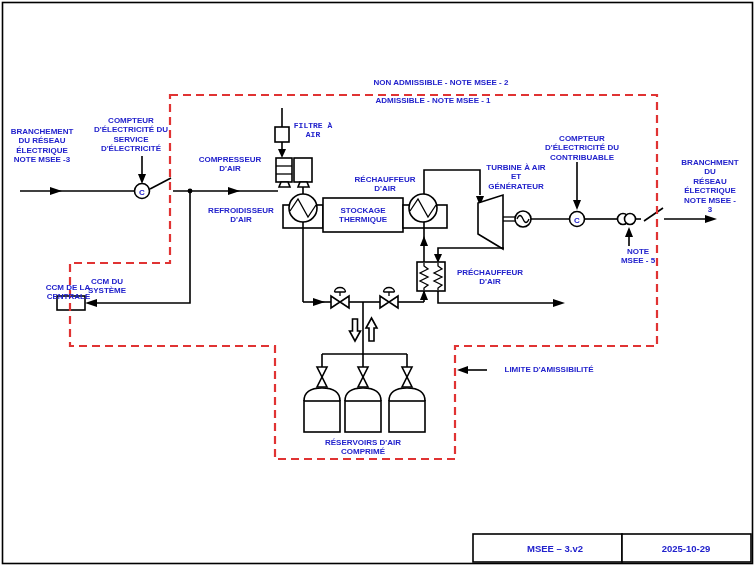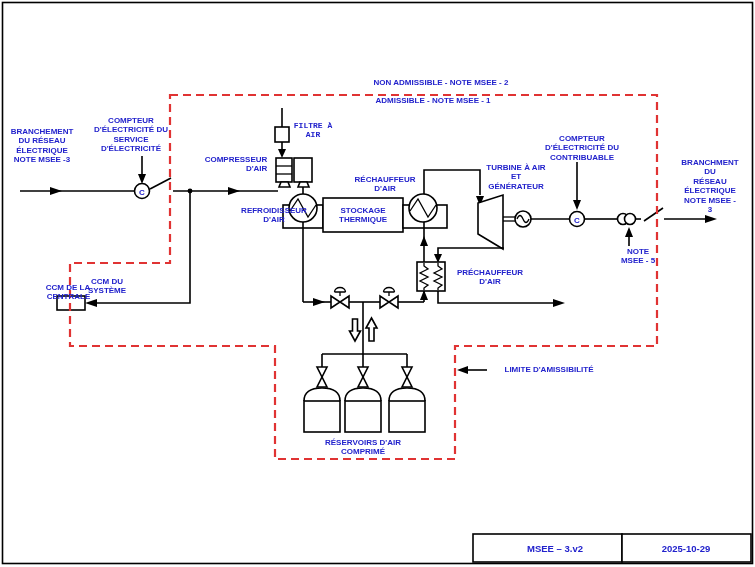--- a/index.html
+++ b/index.html
@@ -198,23 +198,23 @@
   <div class="lbl" style="left:42px;  top:146px;">BRANCHEMENT
 DU RÉSEAU
 ÉLECTRIQUE
 NOTE MSEE -3</div>
   <div class="lbl" style="left:131px; top:135px;">COMPTEUR
 D'ÉLECTRICITÉ DU
 SERVICE
 D'ÉLECTRICITÉ</div>
   <div class="lbl" style="left:313px; top:130px;font-family:Liberation Mono, monospace;">FILTRE À
 AIR</div>
-  <div class="lbl" style="left:236px; top:164px;text-align:right;">COMPRESSEUR
-D'AIR</div>
-  <div class="lbl" style="left:241px; top:215px;margin-left:33px;">REFROIDISSEUR
+  <div class="lbl" style="left:230px; top:164px;">COMPRESSEUR
+D'AIR</div>
+  <div class="lbl" style="left:241px; top:215px;">REFROIDISSEUR
 D'AIR</div>
   <div class="lbl" style="left:363px; top:215px;">STOCKAGE
 THERMIQUE</div>
   <div class="lbl" style="left:385px; top:184px;">RÉCHAUFFEUR
 D'AIR</div>
   <div class="lbl" style="left:516px; top:177px;">TURBINE À AIR
 ET
 GÉNÉRATEUR</div>
   <div class="lbl" style="left:582px; top:148px;">COMPTEUR
 D'ÉLECTRICITÉ DU

